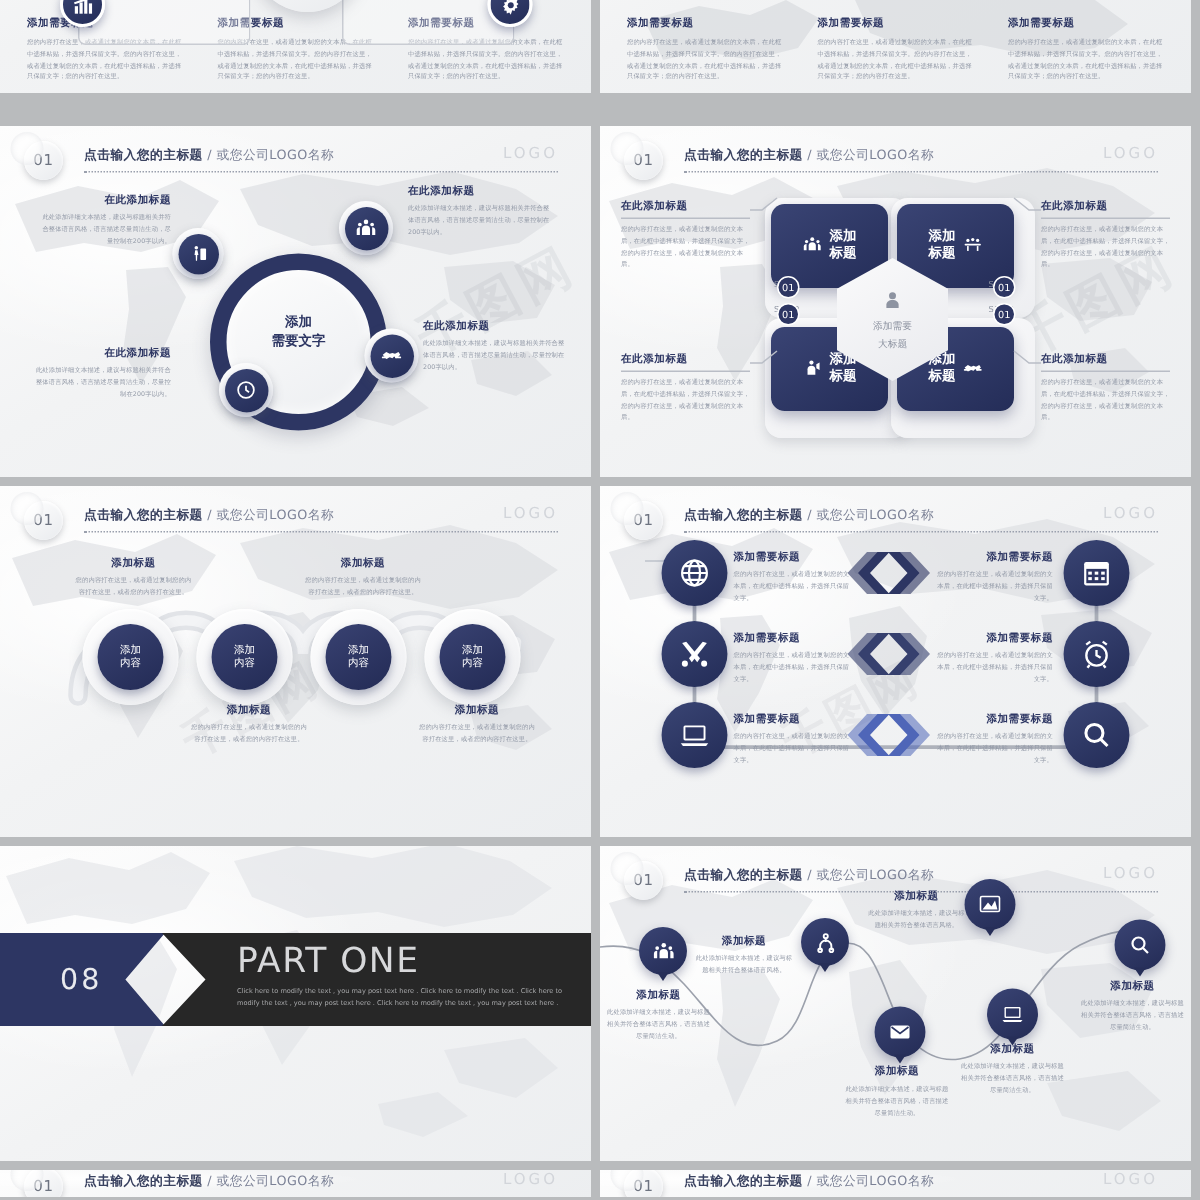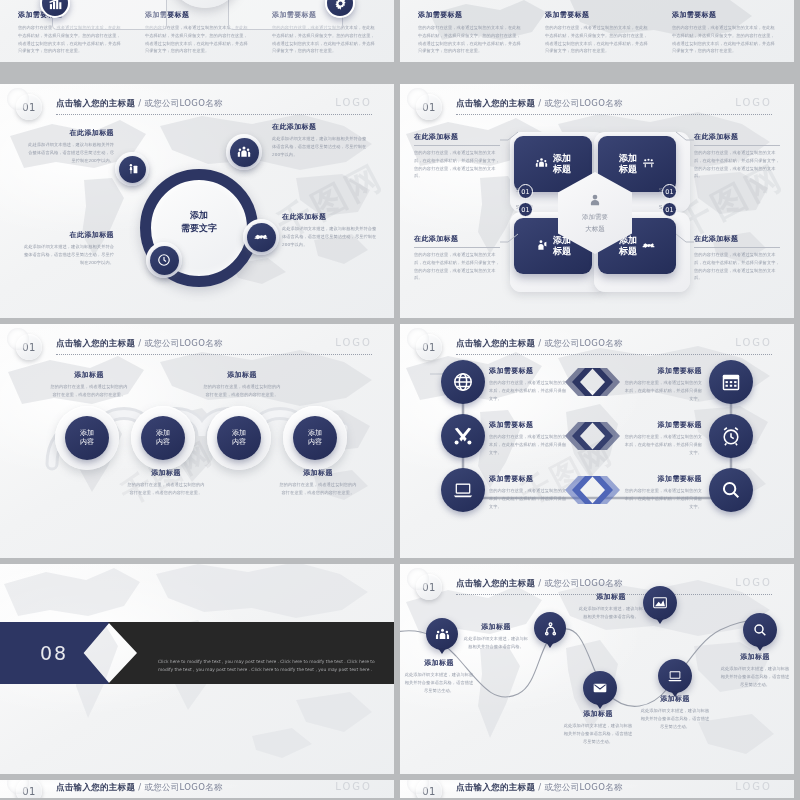--- a/index.html
+++ b/index.html
@@ -747,20 +747,21 @@
         </g>
       </svg>
     </div>
 
     <div class="banner-blue" style="left:-10px; top:58px; width:120px; height:62px;
                 clip-path:polygon(0 0, 100% 0, 78% 50%, 100% 100%, 0 100%);"></div>
     <div class="part-no" style="left:40px; top:78px;">08</div>
 
     <div class="banner-dark" style="left:108px; top:58px; width:290px; height:62px;
                 clip-path:polygon(0 0, 100% 0, 100% 100%, 0 100%, 10% 50%);"></div>
+    <div class="part-t" style="left:158px; top:64px;">PART ONE</div>
     <div class="part-sub" style="left:158px; top:94px; width:225px;">Click here to modify the text , you may post text here . Click here to modify the text . Click here to modify the text , you may post text here . Click here to modify the text , you may post text here .</div>
   </div>
 
   <div class="slide" style="left:400px; top:564px;">
     <div class="map">
       <svg width="394" height="234" viewBox="0 0 394 234">
         <g fill="#dcdee2">
           <path d="M6 38 L48 26 L88 34 L116 22 L142 36 L126 60 L90 70 L52 64 L20 70 Z"></path>
           <path d="M80 84 L108 82 L120 102 L106 140 L90 174 L78 142 L82 110 Z"></path>
           <path d="M158 28 L200 18 L250 26 L298 16 L342 28 L370 46 L344 64 L298 72 L254 62 L206 66 L170 52 Z"></path>

